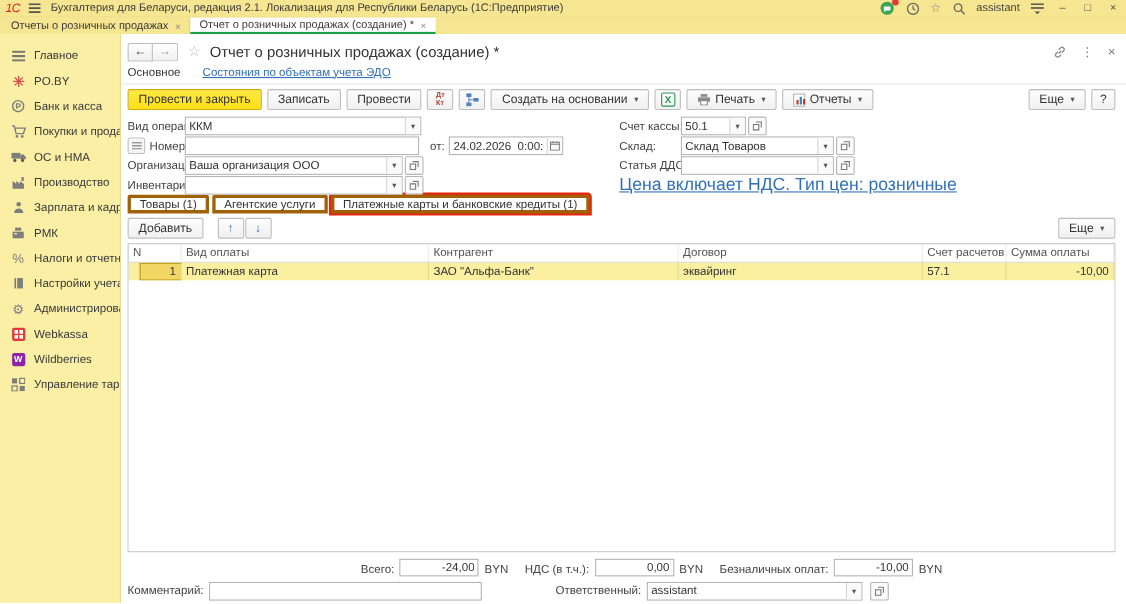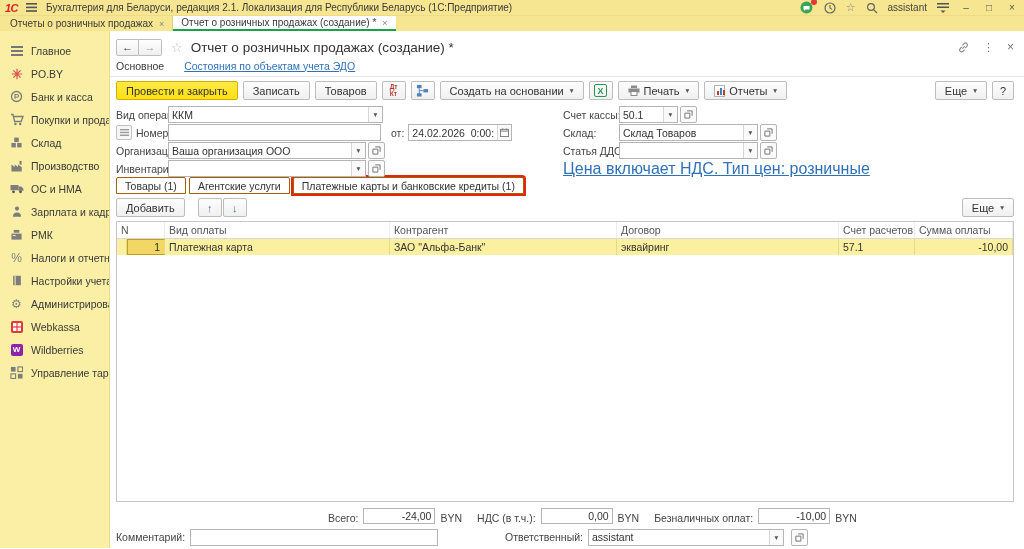--- a/index.html
+++ b/index.html
@@ -1,20 +1,20 @@
 <!DOCTYPE html>
 <html><head>
 <meta charset="utf-8">
 <style>
 *{margin:0;padding:0;box-sizing:border-box;font-family:"Liberation Sans","DejaVu Sans",sans-serif;}
 html,body{width:1024px;height:549px;overflow:hidden;background:#fff;font-size:11px;color:#333;}
 svg{display:block;}
 
 .topbar{height:16px;background:#f6e591;display:flex;align-items:center;gap:6px;padding:0 5px;font-size:10px;border-bottom:1px solid #eddc84;}
-.logo{color:#e31f26;font-weight:bold;font-style:italic;font-size:11px;letter-spacing:-.5px;}
+.logo{color:#e31f26;font-weight:normal;font-style:italic;font-size:11px;letter-spacing:-.5px;}
 .tb-ico{display:inline-flex;align-items:center;justify-content:center;width:14px;height:14px;color:#555;}
 .tb-title{color:#3a3a3a;margin-left:2px;white-space:nowrap;}
 .tb-right{margin-left:auto;display:flex;align-items:center;gap:9px;}
 .svc{position:relative;}
 .badge{position:absolute;top:-2px;right:-3px;width:6px;height:6px;background:#e53935;border-radius:50%;}
 .tb-user{color:#444;font-size:10px;}
 .wc{color:#555;font-size:10px;width:14px;text-align:center;cursor:default;}
 .star-g{color:#8a8a8a;font-size:11px;}
 
 .tabbar{height:15px;background:#f6e591;display:flex;align-items:flex-end;padding-left:2px;}
@@ -74,21 +74,21 @@
 .openbtn{width:17px;height:17px;margin-left:2px;border:1px solid #b5b5b5;background:#fbfbfb;display:inline-flex;align-items:center;justify-content:center;border-radius:2px;flex:none;}
 .tinput{height:17px;border:1px solid #b5b5b5;font-size:10.5px;padding:0 3px;color:#333;}
 .w215{width:215px;}.w213{width:213px;}.w198{width:198px;}.w59{width:59px;}.w146{width:139px;}
 .otlab{margin-left:10px;margin-right:4px;font-size:10.5px;color:#444;}
 .dcombo{width:104px;}
 .fcol.right{position:absolute;left:453px;top:3px;}
 .rlab{width:56px;flex:none;font-size:10.5px;color:#444;white-space:nowrap;}
 .price-link{font-size:16px;}
 
 .doc-tabs{height:19px;display:flex;gap:3px;padding:2px 10px 0 6px;align-items:flex-end;}
-.dtab{height:17px;padding:0 8px;border:1px solid #a16207;background:#fff;display:flex;align-items:center;font-size:10.5px;color:#333;border-radius:2px 2px 0 0;white-space:nowrap;}
+.dtab{height:17px;padding:0 8px;border:3px solid #a16207;background:#fff;display:flex;align-items:center;font-size:10.5px;color:#333;border-radius:2px 2px 0 0;white-space:nowrap;}
 .dtab.annotated{box-shadow:0 0 0 2px #e8240c;}
 
 .tbl-toolbar{height:26px;display:flex;align-items:center;gap:5px;padding:4px 10px 3px 6px;}
 .btngrp{display:flex;gap:1px;margin-left:8px;}
 .grid{flex:1;margin:1px 10px 0 6px;border:1px solid #c6c6c6;display:flex;flex-direction:column;min-height:0;}
 .grow{display:flex;flex:none;}
 .ghead{height:17px;border-bottom:1px solid #d8d8d8;}
 .gc{padding:0 4px;border-right:1px solid #ececec;font-size:10.5px;display:flex;align-items:center;white-space:nowrap;overflow:hidden;}
 .ghead .gc{color:#555;}
 .chn{width:48px;flex:none;}
@@ -205,47 +205,37 @@
           <svg width="14" height="13" viewBox="0 0 14 13">
             <path d="M1 1.5h2l1.6 7h6.6L13 3.5H4" fill="none" stroke="#7d7d7d" stroke-width="1.3"></path>
             <circle cx="5.4" cy="11" r="1.2" fill="#7d7d7d"></circle>
             <circle cx="10.2" cy="11" r="1.2" fill="#7d7d7d"></circle>
           </svg>
         </span>
       <span class="sb-label">Покупки и продажи</span>
     </div>
     <div class="sb-item">
       <span class="sb-ico">
-          <svg width="13" height="13" viewBox="0 0 14 14">
-            <rect x="1.5" y="7.5" width="4.8" height="4.8" fill="#7d7d7d"></rect>
-            <rect x="7.7" y="7.5" width="4.8" height="4.8" fill="#7d7d7d"></rect>
-            <rect x="4.6" y="1.7" width="4.8" height="4.8" fill="#7d7d7d"></rect>
-          </svg>
-        </span>
-      <span class="sb-label">Склад</span>
-    </div>
-    <div class="sb-item">
-      <span class="sb-ico">
-          <svg width="13" height="12" viewBox="0 0 14 13">
-            <rect x="10.3" y="1" width="2.2" height="4" fill="#7d7d7d"></rect>
-            <path d="M1.5 12.5V5l3.6 2.6V5l3.6 2.6V5l4 2.8v4.7z" fill="#7d7d7d"></path>
-          </svg>
-        </span>
-      <span class="sb-label">Производство</span>
-    </div>
-    <div class="sb-item">
-      <span class="sb-ico">
           <svg width="14" height="11" viewBox="0 0 14 11">
             <rect x="0.5" y="2" width="8" height="5.2" fill="#7d7d7d"></rect>
             <path d="M8.5 3.5h3L13.5 6v1.7h-5z" fill="#7d7d7d"></path>
             <circle cx="3.5" cy="8.8" r="1.4" fill="#555"></circle>
             <circle cx="10.5" cy="8.8" r="1.4" fill="#555"></circle>
           </svg>
         </span>
       <span class="sb-label">ОС и НМА</span>
+    </div>
+    <div class="sb-item">
+      <span class="sb-ico">
+          <svg width="13" height="12" viewBox="0 0 14 13">
+            <rect x="10.3" y="1" width="2.2" height="4" fill="#7d7d7d"></rect>
+            <path d="M1.5 12.5V5l3.6 2.6V5l3.6 2.6V5l4 2.8v4.7z" fill="#7d7d7d"></path>
+          </svg>
+        </span>
+      <span class="sb-label">Производство</span>
     </div>
     <div class="sb-item">
       <span class="sb-ico">
           <svg width="12" height="13" viewBox="0 0 14 14">
             <circle cx="7" cy="3.6" r="2.4" fill="#7d7d7d"></circle>
             <path d="M2.2 13c0-3.2 2.1-4.8 4.8-4.8s4.8 1.6 4.8 4.8z" fill="#7d7d7d"></path>
           </svg>
         </span>
       <span class="sb-label">Зарплата и кадры</span>
     </div>
@@ -333,21 +323,21 @@
     </div>
 
     <div class="nav-links">
       <span class="nl-current">Основное</span>
       <span class="nl-link">Состояния по объектам учета ЭДО</span>
     </div>
 
     <div class="toolbar">
       <button class="btn primary">Провести и закрыть</button>
       <button class="btn">Записать</button>
-      <button class="btn">Товаров</button>
+      <button class="btn">Провести</button>
       <button class="btn ico">
           <span class="dtkt"><span>Дт</span><br><span>Кт</span></span>
         </button>
       <button class="btn ico">
           <svg width="13" height="13" viewBox="0 0 14 14">
             <rect x="1" y="1" width="5" height="3.5" fill="#4f81bd"></rect>
             <rect x="8" y="5.5" width="5" height="3.5" fill="#4f81bd"></rect>
             <rect x="1" y="10" width="5" height="3.5" fill="#4f81bd"></rect>
             <path d="M3.5 4.5v7M3.5 7.2h4.5" fill="none" stroke="#4f81bd" stroke-width="1"></path>
           </svg>

